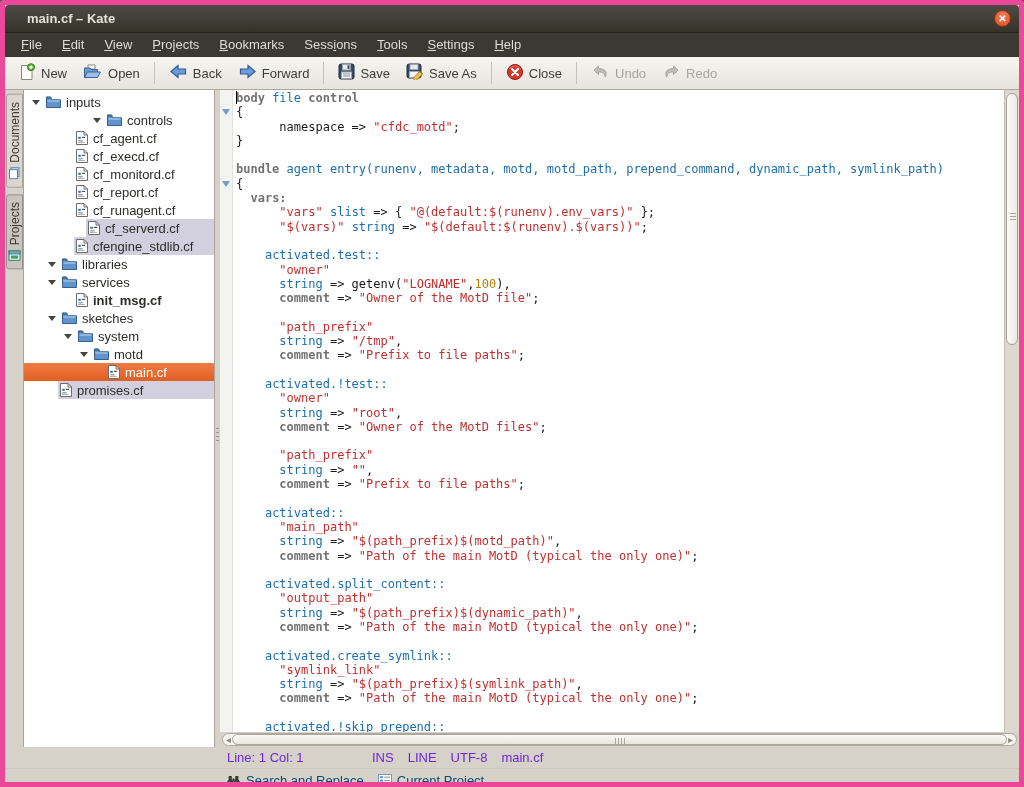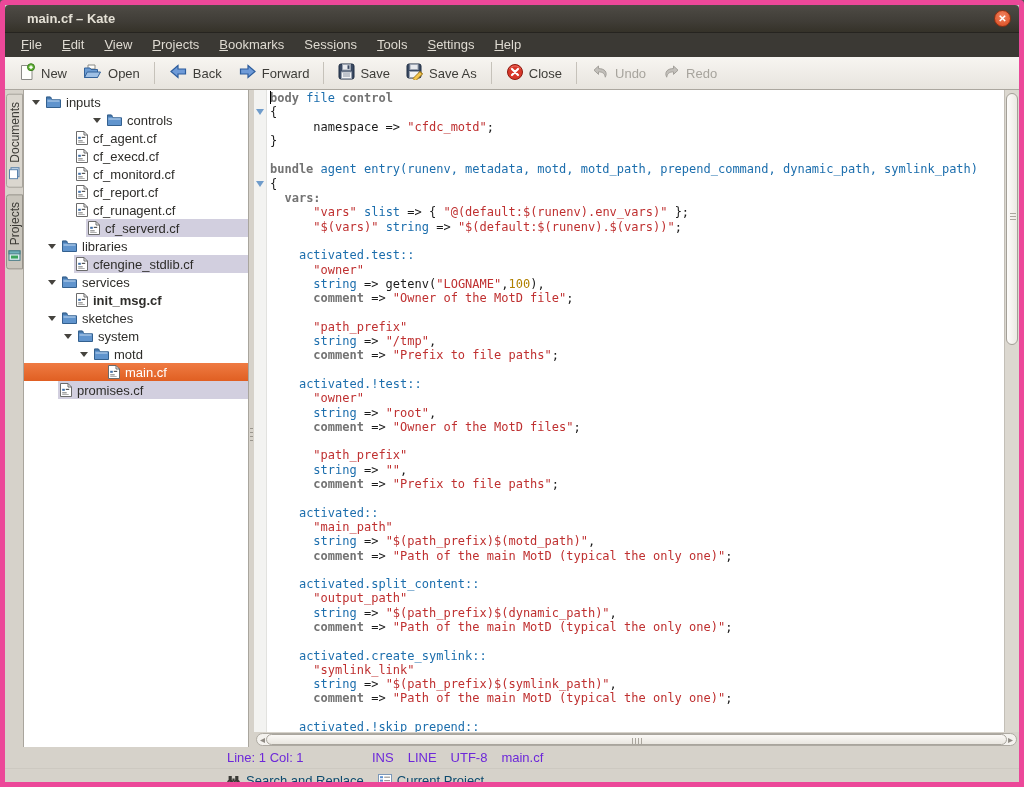--- a/index.html
+++ b/index.html
@@ -41,21 +41,21 @@
   .vtab{
     writing-mode:vertical-rl;transform:rotate(180deg);
     display:flex;align-items:center;gap:4px;
     font-size:12px;color:#3c3b36;padding:7px 1px;
     background:#dbd7cf;border:1px solid #a8a49c;border-radius:0 3px 3px 0;
     width:17px;
   }
   .vtab.active{background:#c9c5bc;border-color:#96928a;}
   .vtab .ticon{transform:rotate(180deg);line-height:0;}
   
-  .tree-panel{width:226px;background:#fff;border-right:1px solid #a9a59d;border-left:1px solid #a9a59d;padding-top:3px;overflow:hidden;}
+  .tree-panel{width:192px;background:#fff;border-right:1px solid #a9a59d;border-left:1px solid #a9a59d;padding-top:3px;overflow:hidden;}
   .tree-row{display:flex;align-items:center;height:18px;font-size:13px;color:#2e2d2a;white-space:nowrap;}
   .tree-row .twisty{width:0;height:0;border-left:4px solid transparent;border-right:4px solid transparent;border-top:5px solid #45433e;margin-right:4px;flex:none;}
   .tree-row .spacer{width:10px;flex:none;}
   .tree-row .hl{flex:1;display:flex;align-items:center;gap:5px;height:18px;padding-left:2px;}
   .tree-row .hl.sel-muted{background:#d2cfdf;}
   .tree-row.sel-active{background:linear-gradient(#ef7b43,#e05f22);}
   .tree-row.sel-active .tree-label{color:#fff;}
   .tree-row .ticon{line-height:0;flex:none;}
   
   .splitter{width:5px;background:#d6d2ca;position:relative;}
@@ -314,43 +314,43 @@
                 <path d="M.5 .5 H8 L11.5 4 V13.5 H.5 Z" fill="#fff" stroke="#6b6b6b"></path>
                 <path d="M8 .5 V4 H11.5" fill="none" stroke="#6b6b6b"></path>
                 <rect x="2.2" y="5.8" width="2.6" height="2" fill="#3f6ea5"></rect>
                 <rect x="5.8" y="5.8" width="3.4" height="1.2" fill="#555"></rect>
                 <rect x="2.2" y="9.2" width="4.5" height="1.2" fill="#8a8a8a"></rect>
                 <rect x="2.2" y="11" width="6.5" height="1" fill="#b0b0b0"></rect>
               </svg></span>
             <span class="tree-label">cf_serverd.cf</span>
           </span>
         </div>
+        <div class="tree-row" style="padding-left: 40px;">
+          <span class="spacer"></span>
+          <span class="hl sel-muted">
+            <span class="ticon"><svg width="12" height="14" viewBox="0 0 12 14">
+                <path d="M.5 .5 H8 L11.5 4 V13.5 H.5 Z" fill="#fff" stroke="#6b6b6b"></path>
+                <path d="M8 .5 V4 H11.5" fill="none" stroke="#6b6b6b"></path>
+                <rect x="2.2" y="5.8" width="2.6" height="2" fill="#3f6ea5"></rect>
+                <rect x="5.8" y="5.8" width="3.4" height="1.2" fill="#555"></rect>
+                <rect x="2.2" y="9.2" width="4.5" height="1.2" fill="#8a8a8a"></rect>
+                <rect x="2.2" y="11" width="6.5" height="1" fill="#b0b0b0"></rect>
+              </svg></span>
+            <span class="tree-label">cfengine_stdlib.cf</span>
+          </span>
+        </div>
         <div class="tree-row" style="padding-left: 24px;">
           <span class="twisty"></span>
           <span class="hl">
             <span class="ticon"><svg width="15" height="12" viewBox="0 0 15 12">
                 <path d="M.5 2 V.9 H4.4 L5.2 2 Z" fill="#7fa9d8" stroke="#33608f"></path>
                 <path d="M.5 2 H4.9 L6.1 3.8 H14.5 V11.5 H.5 Z" fill="#6094cd" stroke="#33608f"></path>
                 <path d="M1.5 5 H13.5" stroke="#a6c4e6" stroke-width="1.4"></path>
               </svg></span>
             <span class="tree-label">libraries</span>
-          </span>
-        </div>
-        <div class="tree-row" style="padding-left: 40px;">
-          <span class="spacer"></span>
-          <span class="hl sel-muted">
-            <span class="ticon"><svg width="12" height="14" viewBox="0 0 12 14">
-                <path d="M.5 .5 H8 L11.5 4 V13.5 H.5 Z" fill="#fff" stroke="#6b6b6b"></path>
-                <path d="M8 .5 V4 H11.5" fill="none" stroke="#6b6b6b"></path>
-                <rect x="2.2" y="5.8" width="2.6" height="2" fill="#3f6ea5"></rect>
-                <rect x="5.8" y="5.8" width="3.4" height="1.2" fill="#555"></rect>
-                <rect x="2.2" y="9.2" width="4.5" height="1.2" fill="#8a8a8a"></rect>
-                <rect x="2.2" y="11" width="6.5" height="1" fill="#b0b0b0"></rect>
-              </svg></span>
-            <span class="tree-label">cfengine_stdlib.cf</span>
           </span>
         </div>
         <div class="tree-row" style="padding-left: 24px;">
           <span class="twisty"></span>
           <span class="hl">
             <span class="ticon"><svg width="15" height="12" viewBox="0 0 15 12">
                 <path d="M.5 2 V.9 H4.4 L5.2 2 Z" fill="#7fa9d8" stroke="#33608f"></path>
                 <path d="M.5 2 H4.9 L6.1 3.8 H14.5 V11.5 H.5 Z" fill="#6094cd" stroke="#33608f"></path>
                 <path d="M1.5 5 H13.5" stroke="#a6c4e6" stroke-width="1.4"></path>
               </svg></span>

